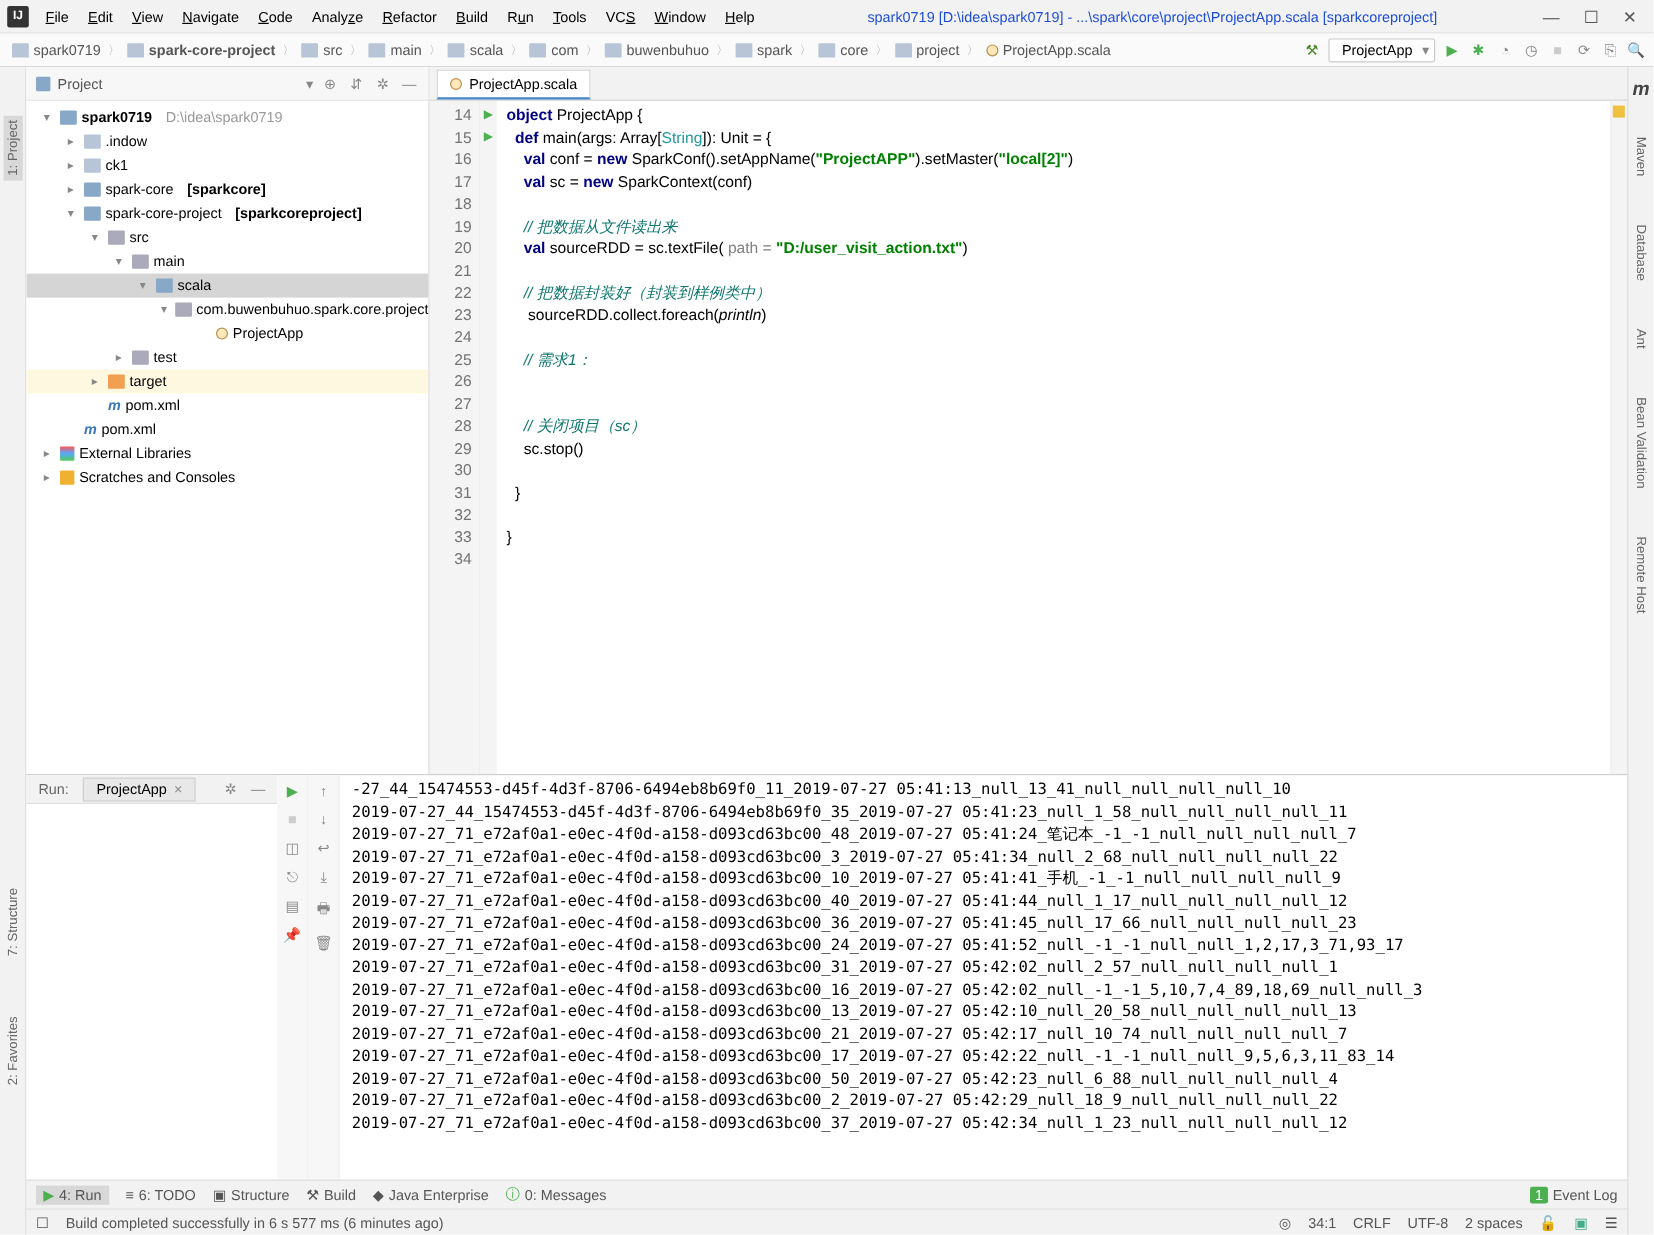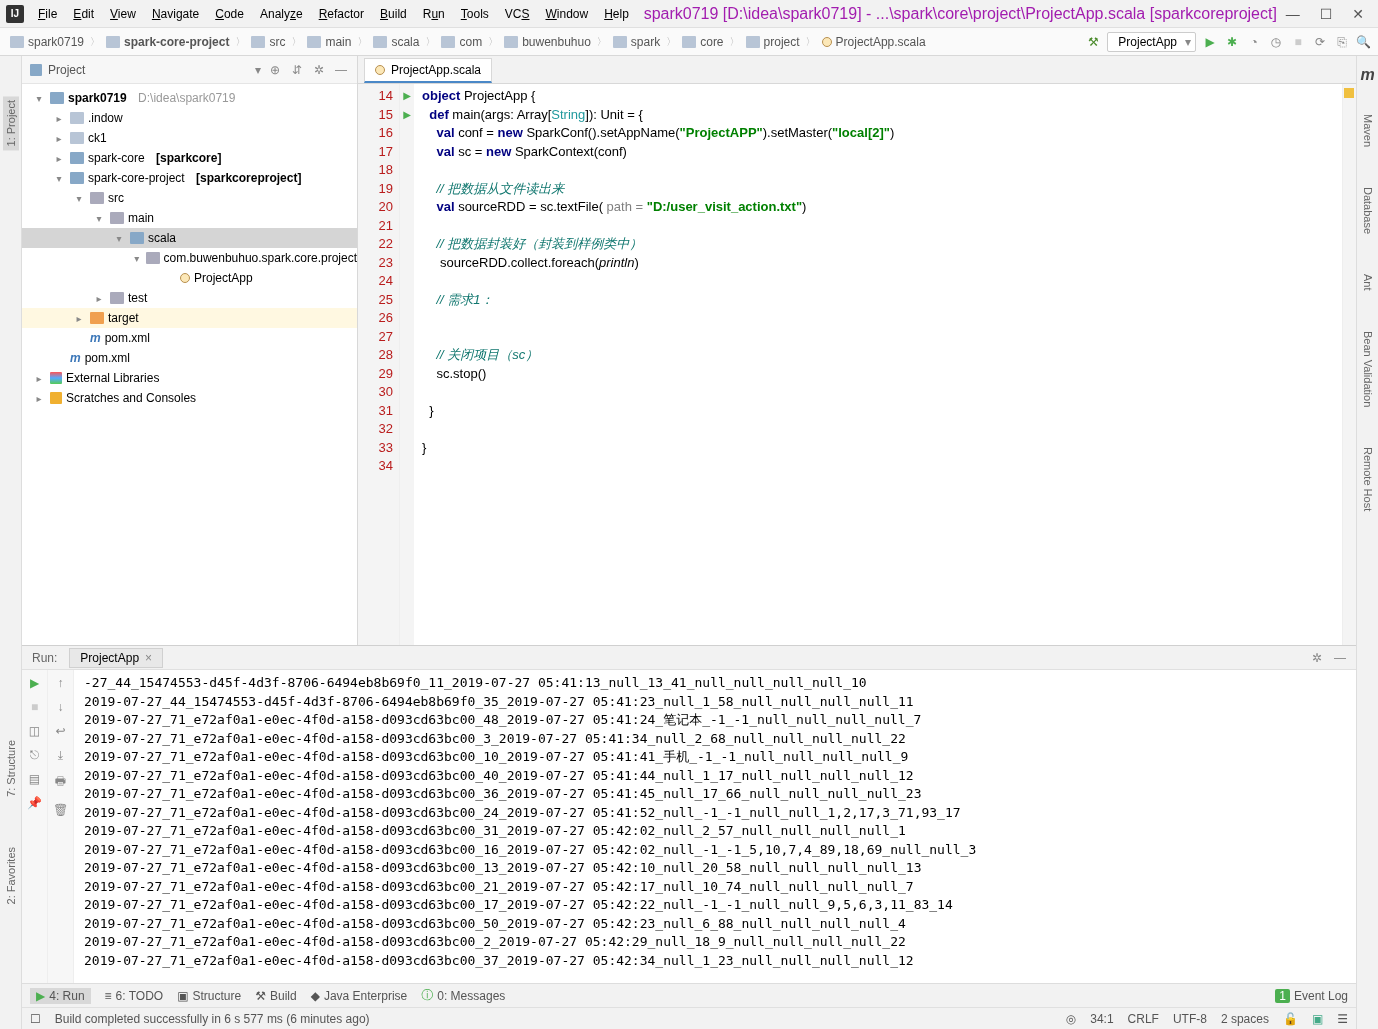--- a/index.html
+++ b/index.html
@@ -2,21 +2,21 @@
 <html><head>
 <meta charset="utf-8">
 <style>
 * { margin:0; padding:0; box-sizing:border-box; font-family:"Segoe UI",Arial,sans-serif; }
 body { width:1378px; height:1029px; background:#fff; font-size:12px; color:#000; overflow:hidden; display:flex; flex-direction:column; }
 .titlebar { height:28px; background:#f2f2f2; border-bottom:1px solid #e0e0e0; display:flex; align-items:center; padding:0 6px; }
 .logo { width:18px; height:18px; background:#333; margin-right:8px; border-radius:2px; display:flex; align-items:center; justify-content:center; color:#fff; font-size:10px; font-weight:bold;}
 .menubar { display:flex; gap:4px; }
 .menubar span { padding:2px 6px; cursor:default; }
 .menubar span u { text-decoration:underline; }
-.titlepath { flex:1; text-align:center; color:#a21caf; font-size:16px; }
+.titlepath { flex:1; text-align:center; color:#1d4ed8; font-size:12px; }
 .winctrl { display:flex; gap:20px; padding-right:8px; color:#555; font-size:14px;}
 .navbar { height:28px; background:#fafafa; border-bottom:1px solid #d8d8d8; display:flex; align-items:center; padding:0 6px; gap:2px; }
 .crumb { display:flex; align-items:center; gap:4px; padding:2px 4px; color:#555;}
 .crumb .ficon { width:14px; height:12px; background:#b8c5d6; border-radius:1px;}
 .crumb.sel { font-weight:bold; }
 .chev { color:#aaa; font-size:10px;}
 .navright { margin-left:auto; display:flex; align-items:center; gap:6px;}
 .runbox { border:1px solid #ccc; background:#fff; padding:2px 18px 2px 10px; border-radius:2px; position:relative;}
 .runbox::after { content:"▾"; position:absolute; right:4px; top:2px; color:#888;}
 .toolicon { width:16px; height:16px; display:flex; align-items:center; justify-content:center; color:#888;}
@@ -40,33 +40,33 @@
 .ficon2 { width:14px; height:12px; background:#b8c5d6; border-radius:1px; flex-shrink:0;}
 .ficon2.blue { background:#87a8c7;}
 .ficon2.orange { background:#f0a050;}
 .ficon2.grey { background:#aab;}
 .faded { color:#999;}
 .editor { flex:1; display:flex; flex-direction:column; min-width:0;}
 .tabbar { height:28px; border-bottom:1px solid #d8d8d8; display:flex; align-items:flex-end; background:#f2f2f2; padding-left:6px;}
 .etab { background:#fff; border:1px solid #d8d8d8; border-bottom:2px solid #4a88c7; padding:4px 10px; display:flex; align-items:center; gap:6px; font-size:12px;}
 .etab .dot { width:10px; height:10px; border:1px solid #b89050; border-radius:50%; background:#fce8b8;}
 .code { flex:1; display:flex; overflow:hidden; position:relative; font-family:Consolas,monospace; font-size:13px;}
-.gutter { width:42px; background:#f4f4f4; color:#b91c1c; text-align:right; padding:3px 6px 0 0; line-height:18.5px; border-right:1px solid #eee;}
+.gutter { width:42px; background:#f4f4f4; color:#737373; text-align:right; padding:3px 6px 0 0; line-height:18.5px; border-right:1px solid #eee;}
 .rungutter { width:14px; background:#f4f4f4; padding-top:3px; line-height:18.5px;}
 .rungutter .g { color:#4caf50; font-size:10px; display:block; height:18.5px; text-align:center;}
 .codelines { flex:1; padding:3px 0 0 8px; line-height:18.5px; white-space:pre; overflow:hidden;}
 .codelines .hl { background:#fffde7; display:block;}
 .kw { color:#000080; font-weight:bold;}
 .str { color:#008000; font-weight:bold;}
 .cmt { color:#0f766e; font-style:italic;}
 .typ { color:#20999d;}
 .param { color:#808080;}
 .errstrip { width:14px; background:#f4f4f4; border-left:1px solid #eee; position:relative;}
 .errstrip .mark { position:absolute; top:4px; right:2px; width:10px; height:10px; background:#f0c040;}
-.runpanel { height:338px; border-top:1px solid #d0d0d0; display:flex; flex-direction:column; background:#fff;}
+.runpanel { height:338px; border-top:1px solid #d0d0d0; display:flex; flex-direction:row; background:#fff;}
 .runhdr { height:24px; background:#f2f2f2; border-bottom:1px solid #e0e0e0; display:flex; align-items:center; padding:0 10px; gap:12px;}
 .runhdr .lbl { color:#666;}
 .runhdr .rtab { background:#e8e8e8; padding:2px 10px; border:1px solid #d0d0d0; display:flex; align-items:center; gap:6px;}
 .runhdr .rtab .x { color:#888;}
 .runhdr .spacer { flex:1;}
 .runbody { flex:1; display:flex; overflow:hidden;}
 .runtools { width:26px; background:#f7f7f7; border-right:1px solid #eee; display:flex; flex-direction:column; align-items:center; padding-top:6px; gap:10px; color:#888;}
 .runtools2 { width:26px; background:#f7f7f7; border-right:1px solid #eee; display:flex; flex-direction:column; align-items:center; padding-top:6px; gap:10px; color:#888;}
 .console { flex:1; overflow:auto; font-family:Consolas,monospace; font-size:13px; line-height:18.5px; padding:4px 0 0 10px; white-space:pre;}
 .bottombar { height:24px; background:#f2f2f2; border-top:1px solid #ddd; display:flex; align-items:center; padding:0 8px; gap:14px; color:#555;}

